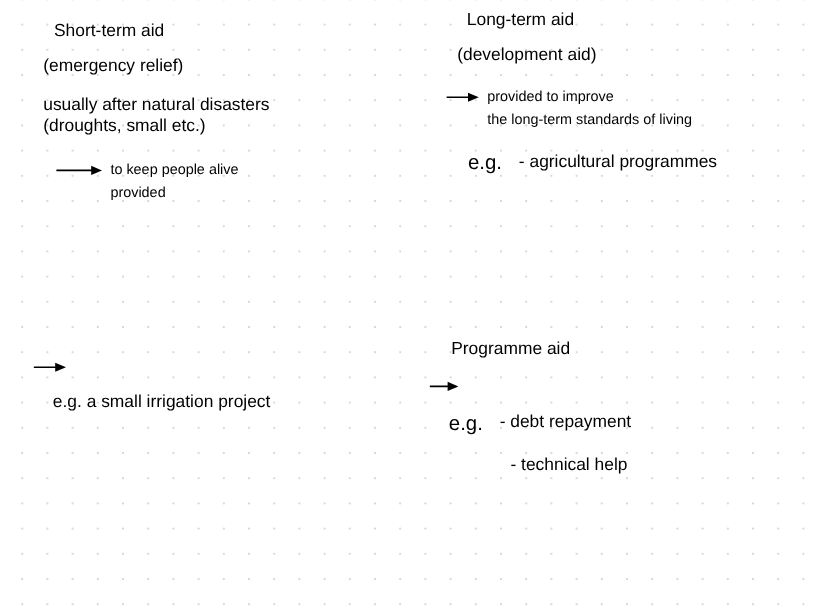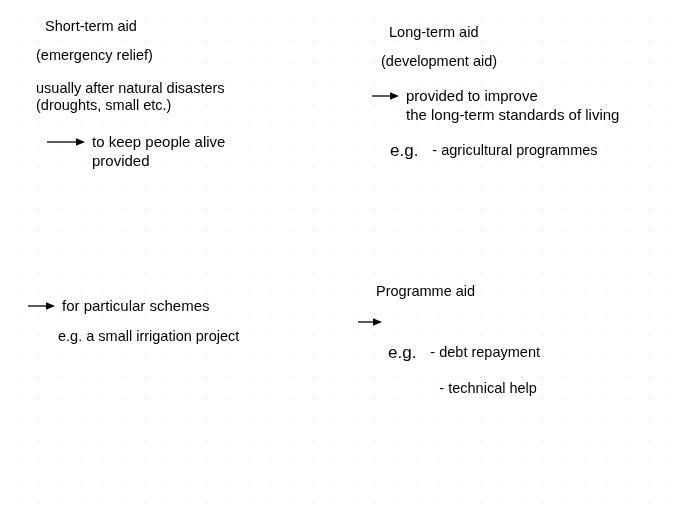--- a/index.html
+++ b/index.html
@@ -21,21 +21,21 @@
     inset: 0;
     background-image:
       radial-gradient(circle, #d8d8d8 0.8px, transparent 0.9px);
     background-size: 21px 21px;
     background-position: 8px 10px;
   }
   .quadrant {
     position: absolute;
   }
   .q-tl { left: 36px;  top: 18px;  width: 300px; }
-  .q-tr { left: 372px; top: 24px;  width: 300px; }
+  .q-tr { left: 372px; top: 9px;  width: 300px; }
   .q-bl { left: 28px;  top: 283px; width: 320px; }
   .q-br { left: 358px; top: 283px; width: 310px; }
 
   .heading {
     font-size: 14.5px;
     text-underline-offset: 2px;
     white-space: nowrap;
   }
   .heading.indent-1 { margin-left: 9px; }
   .heading.indent-2 { margin-left: 17px; }
@@ -56,21 +56,21 @@
     align-items: flex-start;
   }
   .arrow {
     flex: 0 0 auto;
     position: relative;
     height: 18px;
     margin-right: 7px;
   }
   .arrow svg { display: block; }
   .arrow-text {
-    font-size: 15px;
+    font-size: 12px;
     line-height: 19px;
     white-space: nowrap;
   }
   .eg-row {
     display: flex;
     align-items: flex-start;
   }
   .eg-label {
     font-size: 17px;
     line-height: 19px;
@@ -79,21 +79,21 @@
   }
   .eg-items {
     font-size: 14.5px;
     line-height: 19px;
   }
   .eg-item + .eg-item { margin-top: 17px; }
   .nowrap { white-space: nowrap; }
   .ml-9 { margin-left: 9px; }
   .ml-14 { margin-left: 14px; }
   .ml-18 { margin-left: 18px; }
-  .ml-30 { margin-left: 30px; }
+  .ml-30 { margin-left: 16px; }
 </style>
 </head>
 <body>
 
 <div id="page"></div>
 
 <div class="quadrant q-tl">
   <div class="heading indent-1">Short-term aid</div>
   <div class="line pad-top-md">(emergency relief)</div>
   <div class="line pad-top-lg">usually after natural disasters</div>
@@ -140,21 +140,20 @@
 
 <div class="quadrant q-bl">
 
   <div class="arrow-row pad-top-md">
     <span class="arrow">
       <svg width="27" height="18" viewBox="0 0 27 18">
         <line x1="0" y1="10" x2="20" y2="10" stroke="#000" stroke-width="1.3"></line>
         <polygon points="27,10 18,6.2 18,13.8" fill="#000"></polygon>
       </svg>
     </span>
-    <span class="arrow-text">for particular schemes</span>
   </div>
 
   <div class="line pad-top-md ml-30">e.g. a small irrigation project</div>
 </div>
 
 <div class="quadrant q-br">
   <div class="heading ml-18">Programme aid</div>
 
   <div class="arrow-row pad-top-md">
     <span class="arrow">

